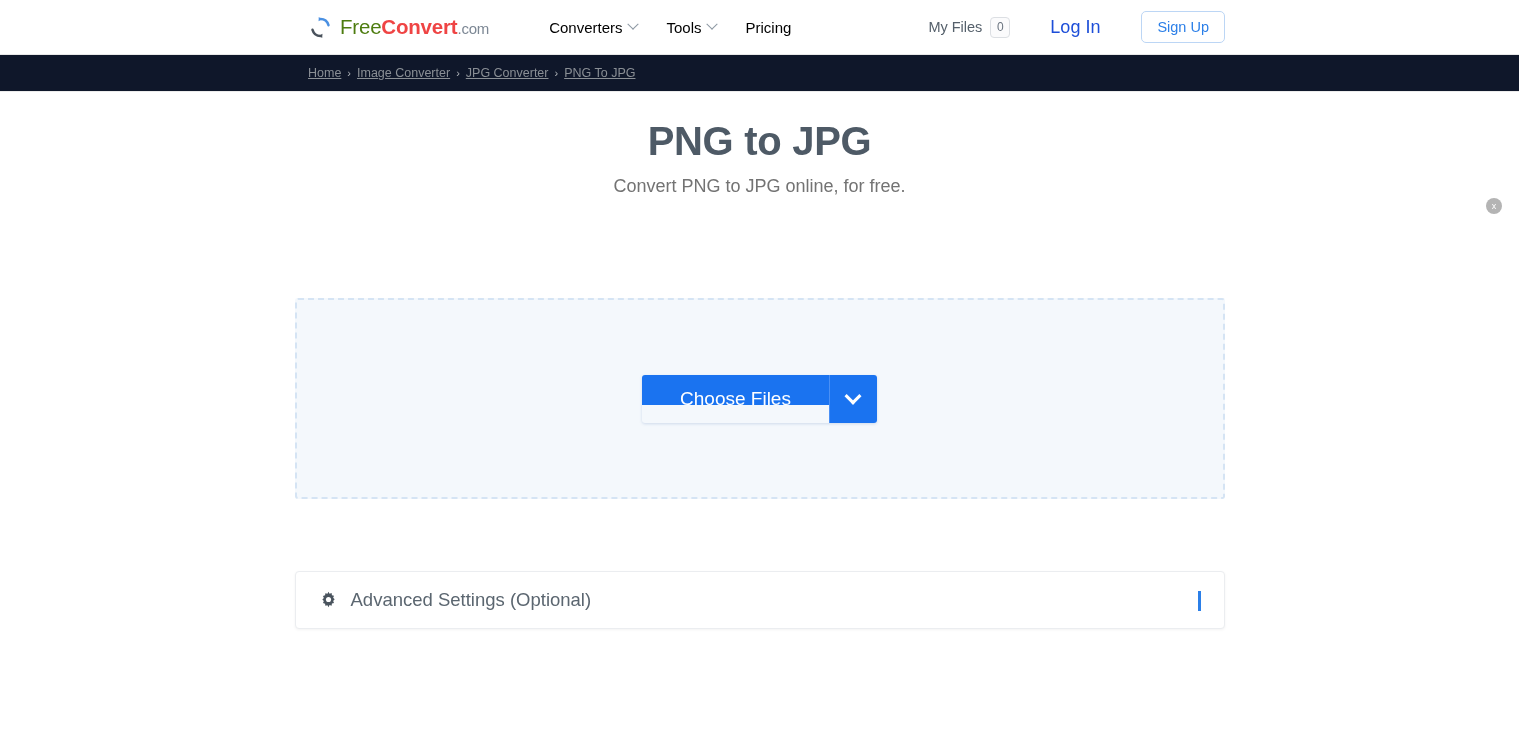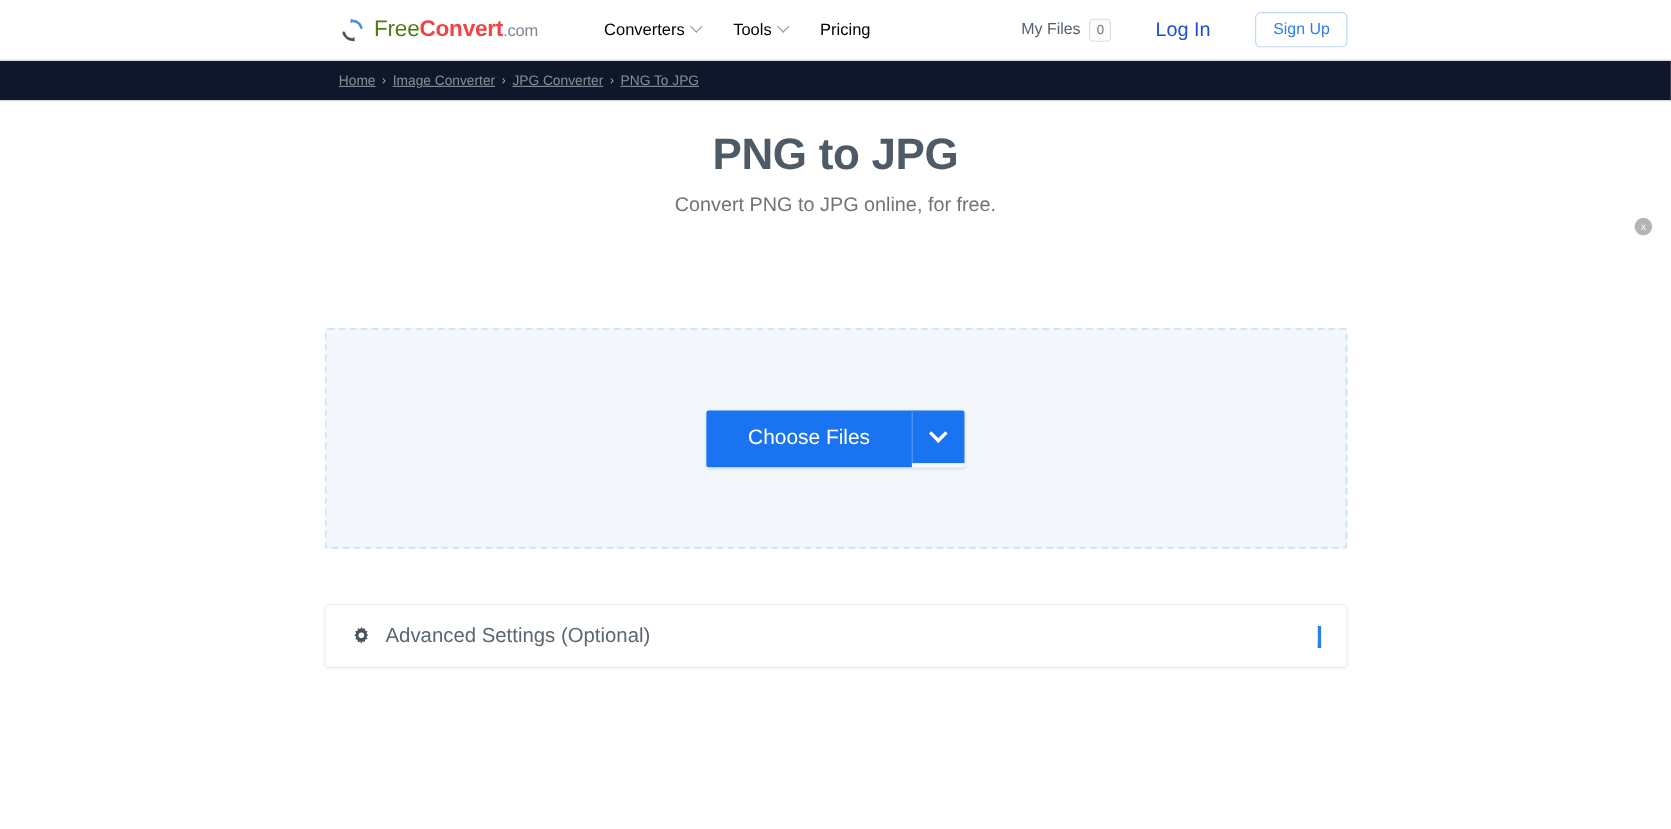--- a/index.html
+++ b/index.html
@@ -199,21 +199,21 @@
     display: flex;
     box-shadow: 0 1px 3px rgba(40,90,160,0.18);
     border-radius: 3px;
     overflow: hidden;
   }
   .choose-main {
     background: #1a73f0;
     color: #ffffff;
     font-size: 19px;
     padding: 0 38px;
-    height: 52px;
+    height: 30px;
     line-height: 48px;
     cursor: pointer;
     border: none;
     font-family: "Liberation Sans", sans-serif;
   }
   .choose-caret {
     background: #1a73f0;
     width: 48px;
     height: 48px;
     border-left: 1px solid #4a90f5;
@@ -235,21 +235,21 @@
     color: #9aa6b4;
     text-align: center;
   }
   .drop-hint a {
     color: #9aa6b4;
     text-decoration: underline;
     cursor: pointer;
   }
 
   .adv-card {
-    margin-top: 50px;
+    margin-top: 72px;
     height: 58px;
     background: #ffffff;
     border: 1px solid #ebedf0;
     border-radius: 4px;
     box-shadow: 0 1px 3px rgba(0,0,0,0.05);
     display: flex;
     align-items: center;
     padding: 0 23px;
     cursor: pointer;
   }

